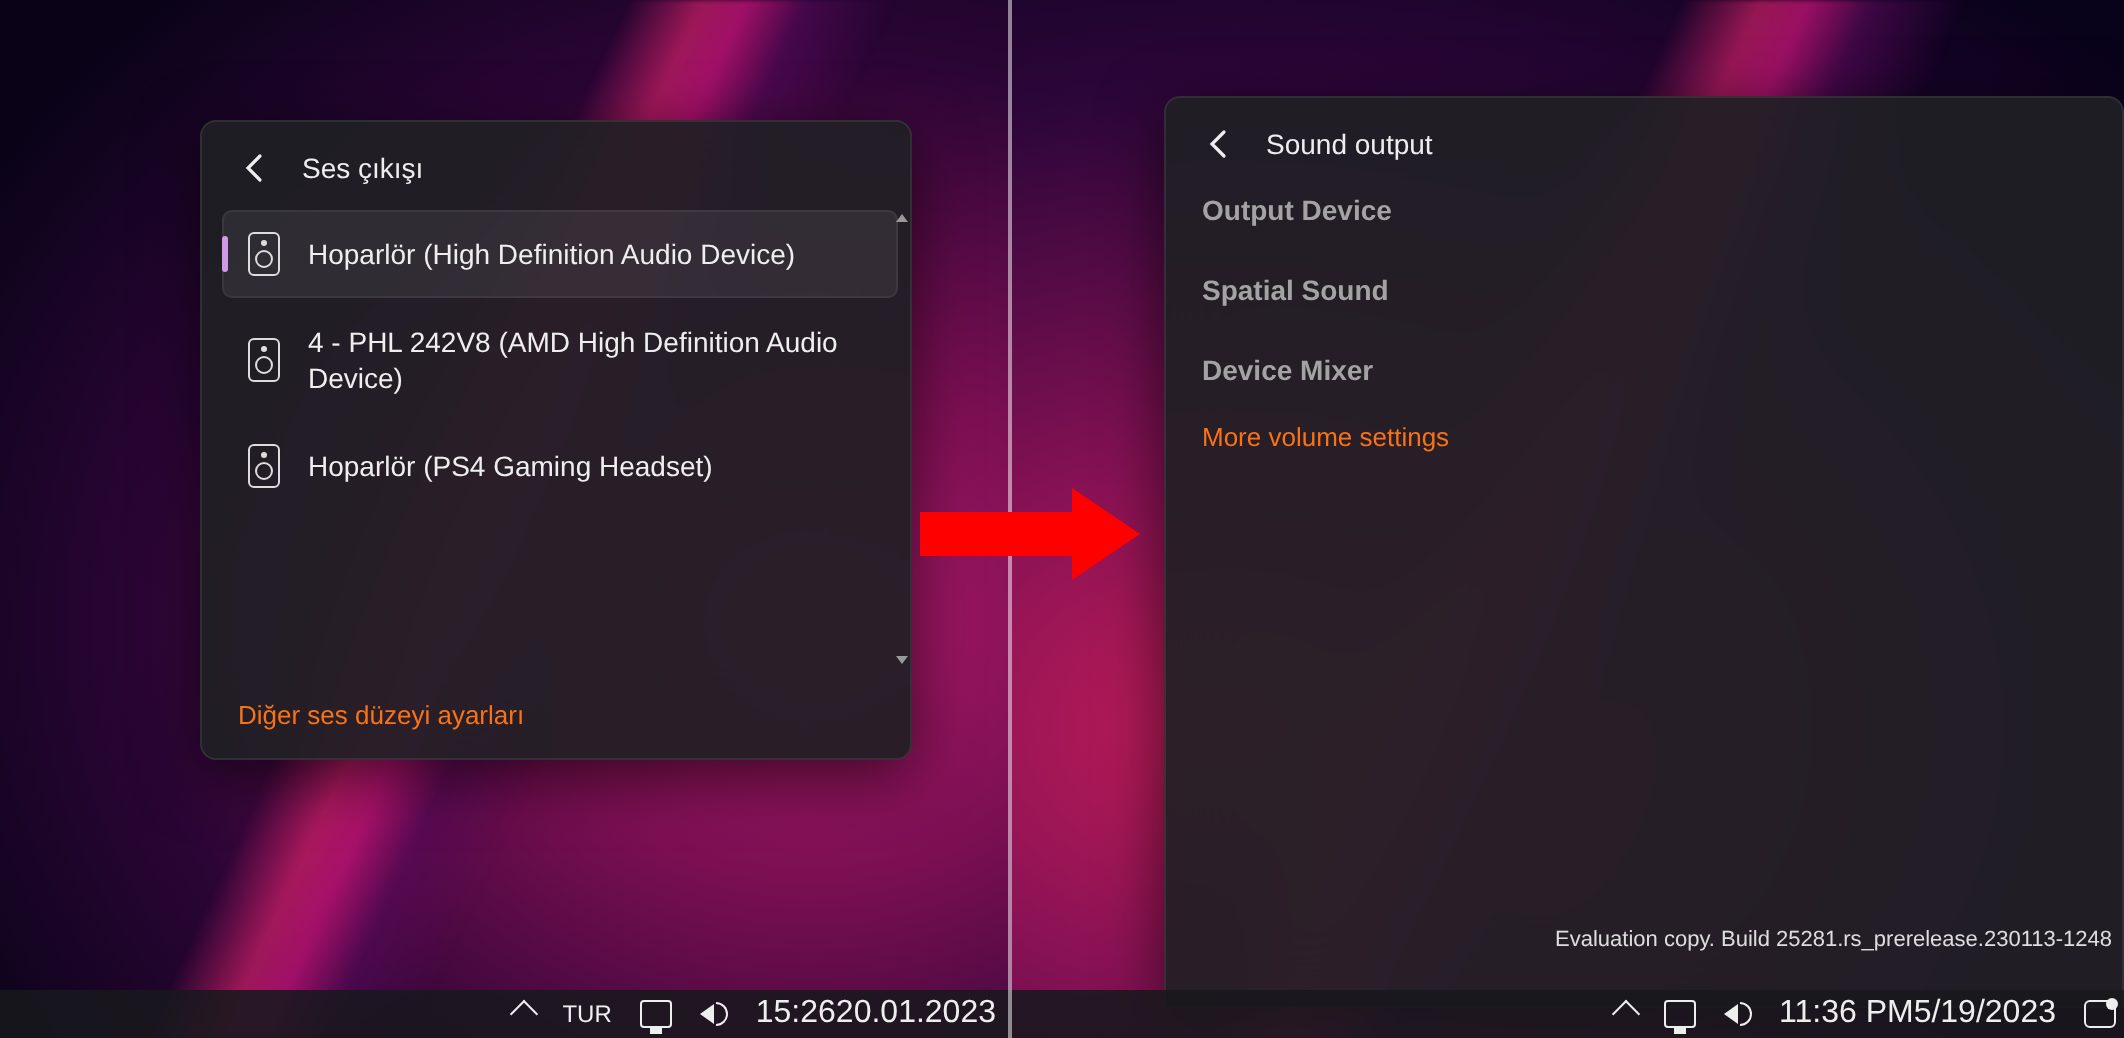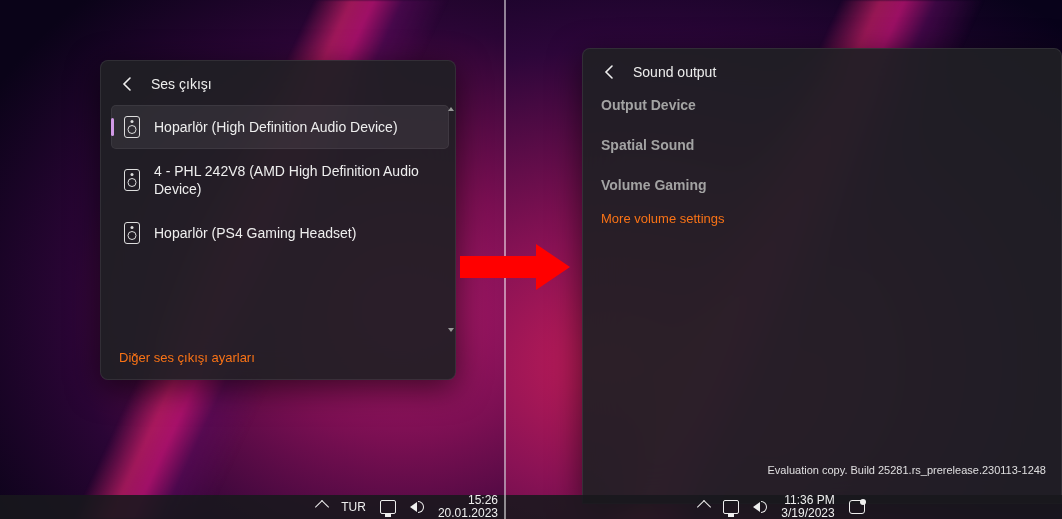--- a/index.html
+++ b/index.html
@@ -157,35 +157,35 @@
     height:24px;
     background: rgba(24,24,28,0.88);
     display:flex;
     align-items:center;
     justify-content:flex-end;
     gap:14px;
     padding:0 8px 0 0;
     color:#eee;
     font-size:12px;
   }
-  .pane-right .taskbar { justify-content:center; padding-right:4px; }
+  .pane-right .taskbar { justify-content:flex-end; padding-right:4px; }
   .tray-item { display:flex; align-items:center; gap:6px; cursor:pointer; }
-  .tray-datetime { display:flex; flex-direction:column; align-items:flex-end; line-height:1.1; font-size:12px; cursor:pointer;}
+  .tray-datetime { display:flex; flex-direction:row; align-items:flex-end; line-height:1.1; font-size:16px; cursor:pointer;}
   .chev { width:10px;height:10px;border-left:1.5px solid #eee;border-top:1.5px solid #eee; transform:rotate(45deg); }
   .net-icon { width:16px;height:14px; position:relative; }
   .net-icon::before{content:"";position:absolute;inset:0;border:1.5px solid #eee;border-radius:2px;}
   .net-icon::after{content:"";position:absolute;left:5px;bottom:-3px;width:6px;height:3px;background:#eee;}
   .vol-icon { display:flex;align-items:center;gap:1px;}
   .vol-tri{width:0;height:0;border-top:5px solid transparent;border-bottom:5px solid transparent;border-right:7px solid #eee;}
   .vol-wave{width:6px;height:12px;border:1.5px solid #eee;border-left:none;border-radius:0 10px 10px 0;}
   .notif-icon{width:16px;height:14px;border:1.5px solid #eee;border-radius:3px;position:relative;}
   .notif-icon::after{content:"";position:absolute;right:-2px;top:-2px;width:6px;height:6px;border-radius:50%;background:#eee;}
   .watermark {
     position:absolute;
-    right:16px;
+    right:6px;
     bottom:42px;
     color:rgba(255,255,255,0.85);
     font-size:11px;
     text-align:right;
     line-height:1.3;
     white-space:nowrap;
   }
   
   .arrow {
     position:absolute;
@@ -231,21 +231,21 @@
         <div class="device-item">
           <span class="spk-icon"></span>
           <span>Hoparlör (PS4 Gaming Headset)</span>
         </div>
         <div class="scrollbar-track">
         <div class="scroll-caret up"></div>
         <div class="scroll-caret down"></div>
       </div>
     </div>
     <div class="flyout-footer">
-      <span>Diğer ses çıkışı ayarları</span>
+      <span>Diğer ses düzeyi ayarları</span>
     </div>
   </div>
 
   <div class="taskbar">
     <div class="tray-item">
         <span class="chev"></span>
       </div>
     <div class="tray-item">
         <span>TUR</span>
       </div>
@@ -278,21 +278,21 @@
       </div>
       <span>Sound output</span>
     </div>
 
     <div class="section-head">Output Device</div>
     <div class="right-body" style="flex:0;" id="right-output"></div>
 
     <div class="section-head" style="margin-top:10px">Spatial Sound</div>
     <div class="right-body" style="flex:0;" id="right-spatial"></div>
 
-    <div class="section-head" style="margin-top:10px">Volume Gaming</div>
+    <div class="section-head" style="margin-top:10px">Device Mixer</div>
     <div class="right-body" style="flex:0; gap:2px;" id="right-mixer"></div>
 
     <div class="flyout-footer">
       <span>More volume settings</span>
     </div>
   </div>
 
   <div class="watermark">
     <div>Evaluation copy. Build 25281.rs_prerelease.230113-1248</div>
   </div>
@@ -305,21 +305,21 @@
         <span class="net-icon"></span>
       </div>
     <div class="tray-item">
         <span class="vol-icon">
           <span class="vol-tri"></span>
           <span class="vol-wave"></span>
         </span>
       </div>
     <div class="tray-datetime">
       <span>11:36 PM</span>
-      <span>3/19/2023</span>
+      <span>5/19/2023</span>
     </div>
     <div class="tray-item">
         <span class="notif-icon"></span>
       </div>
   </div>
 </div>
 
 <div class="arrow">
   <div class="arrow-stem"></div>
   <div class="arrow-head"></div>

